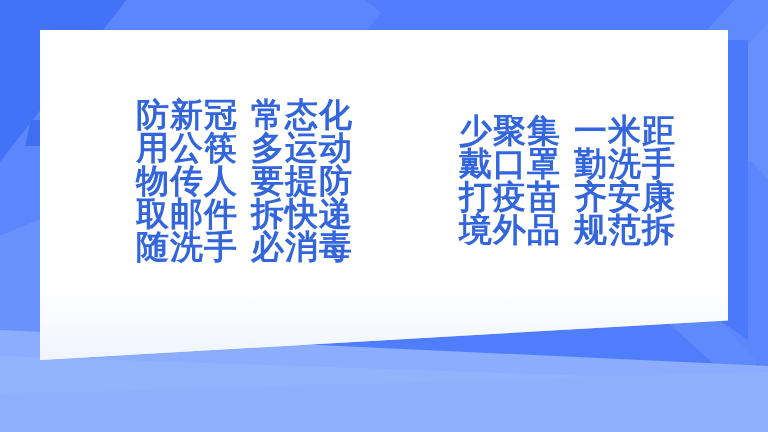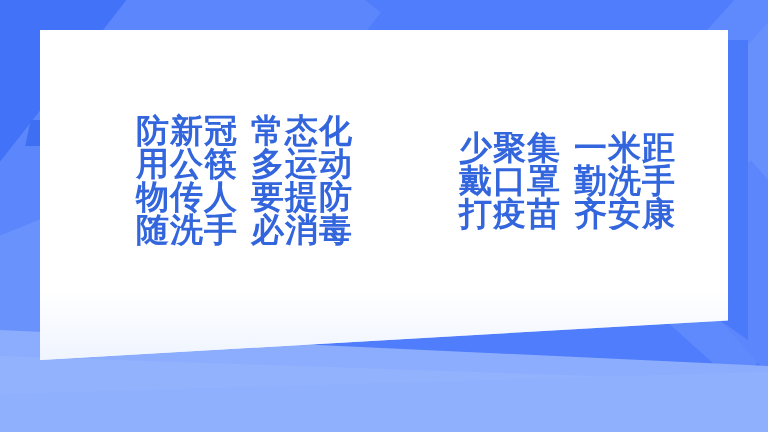--- a/index.html
+++ b/index.html
@@ -191,30 +191,36 @@
       <div class="slogan-line">
         <span>防新冠</span><span class="sep"></span><span>常态化</span>
       </div>
       <div class="slogan-line">
         <span>用公筷</span><span class="sep"></span><span>多运动</span>
       </div>
       <div class="slogan-line">
         <span>物传人</span><span class="sep"></span><span>要提防</span>
       </div>
       <div class="slogan-line">
+        <span>取邮件</span><span class="sep"></span><span>拆快递</span>
+      </div>
+      <div class="slogan-line">
         <span>随洗手</span><span class="sep"></span><span>必消毒</span>
       </div>
     </div>
 
     <div class="slogan-col">
       <div class="slogan-line">
         <span>少聚集</span><span class="sep"></span><span>一米距</span>
       </div>
       <div class="slogan-line">
         <span>戴口罩</span><span class="sep"></span><span>勤洗手</span>
       </div>
       <div class="slogan-line">
         <span>打疫苗</span><span class="sep"></span><span>齐安康</span>
+      </div>
+      <div class="slogan-line">
+        <span>境外品</span><span class="sep"></span><span>规范拆</span>
       </div>
     </div>
 
   </div>
 </div>
 
 </body></html>

